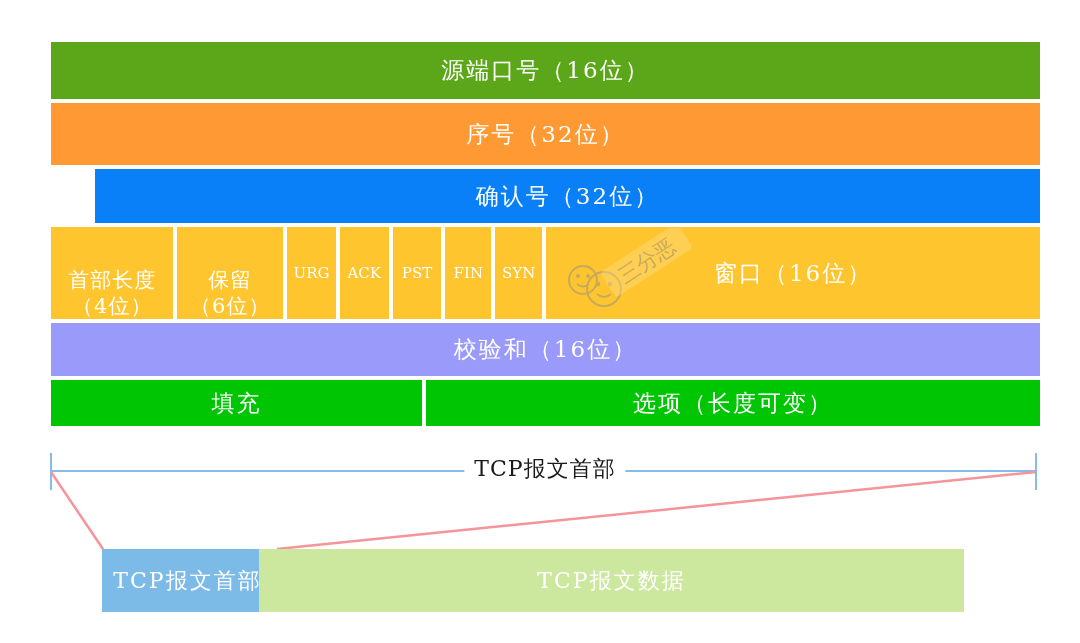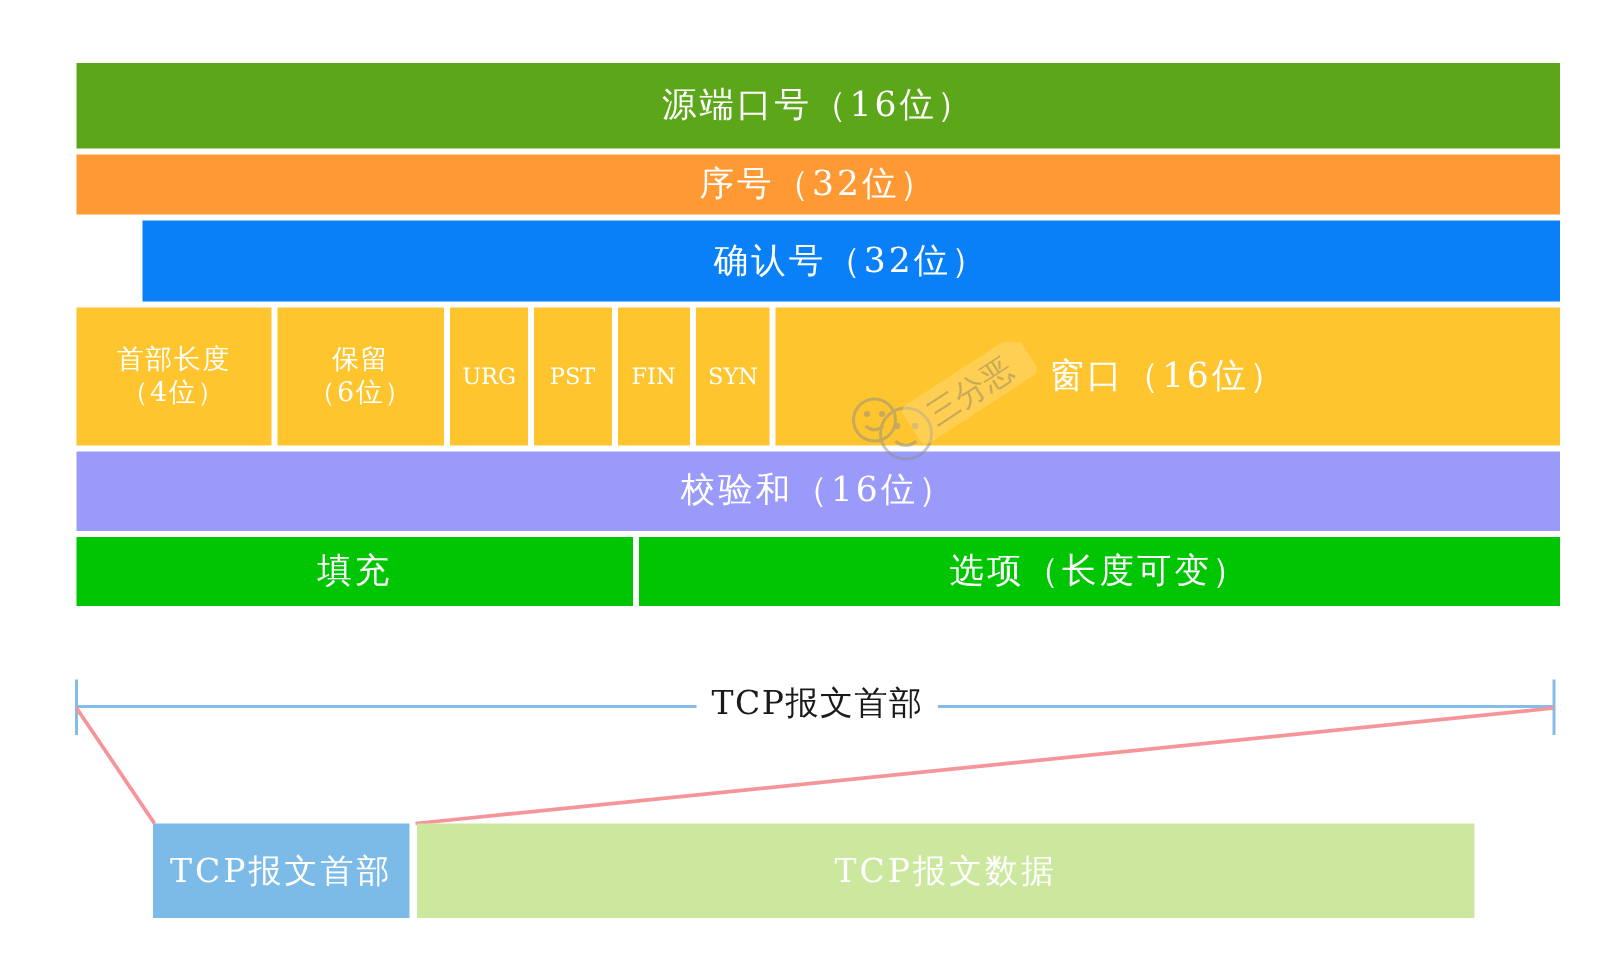--- a/index.html
+++ b/index.html
@@ -12,52 +12,52 @@
   }
   
   .htable{position:absolute;left:51px;top:42px;width:989px;}
   .hrow{display:flex;gap:4px;margin-bottom:4px;}
   .cell{
     display:flex;align-items:center;justify-content:center;
     color:#ffffff;font-size:23px;letter-spacing:2px;
     text-align:center;line-height:1.25;
     overflow:hidden;
   }
-  .r1{height:57px;} .r2{height:40px;} .r3{height:54px;padding-left:44px;}
+  .r1{height:57px;} .r2{height:62px;} .r3{height:54px;padding-left:44px;}
   .r4{height:92px;} .r5{height:53px;} .r6{height:46px;}
   .bg-green1{background:#5BA619;}
   .bg-orange{background:#FF9933;}
   .bg-blue{background:#0980F8;}
   .bg-amber{background:#FFC52F;}
   .bg-purple{background:#9A9AFB;}
   .bg-green2{background:#00C503;}
   .cell .stack{display:block;}
   .cell .stack span{display:block;}
-  .small-label{font-size:18px;letter-spacing:1px;}
+  .small-label{font-size:21px;letter-spacing:1px;align-items:flex-end;}
   .flag{font-size:15px;letter-spacing:0;}
   
   .bracket-line{position:absolute;left:51px;top:470px;width:985px;height:2px;background:#85BCEA;}
   .bracket-tick{position:absolute;width:2px;height:37px;top:453px;background:#85BCEA;}
   .tick-left{left:50px;}
   .tick-right{left:1035px;}
   .bracket-label{
     position:absolute;left:545px;top:454px;transform:translateX(-50%);
     background:#ffffff;padding:0 10px;
     color:#1a1a1a;font-size:22px;letter-spacing:1px;white-space:nowrap;
   }
   
   .leaders{position:absolute;left:0;top:0;pointer-events:none;}
   
   .seg-box{
     position:absolute;top:549px;height:63px;
     display:flex;align-items:center;justify-content:center;
     color:#ffffff;font-size:22px;letter-spacing:2px;
   }
   .seg-header{left:102px;width:171px;background:#7CBAE8;}
-  .seg-data{left:278px;width:705px;background:#CCE89F;}
+  .seg-data{left:259px;width:705px;background:#CCE89F;}
   
   .watermark{position:absolute;left:552px;top:228px;opacity:.5;}
 </style>
 </head>
 <body>
 
 <div class="canvas">
 
   <div class="htable">
 
@@ -80,20 +80,21 @@
           <span>（4位）</span>
         </span>
       </div>
       <div class="cell bg-amber small-label" style="flex:106">
         <span class="stack">
           <span>保留</span>
           <span>（6位）</span>
         </span>
       </div>
       <div class="cell bg-amber flag" style="flex:49">URG</div>
+      <div class="cell bg-amber flag" style="flex:49">ACK</div>
       <div class="cell bg-amber flag" style="flex:49">PST</div>
       <div class="cell bg-amber flag" style="flex:46">FIN</div>
       <div class="cell bg-amber flag" style="flex:47">SYN</div>
       <div class="cell bg-amber" style="flex:496">窗口（16位）</div>
     </div>
 
     <div class="hrow r5">
       <div class="cell bg-purple" style="flex:494">校验和（16位）</div>
     </div>
 

